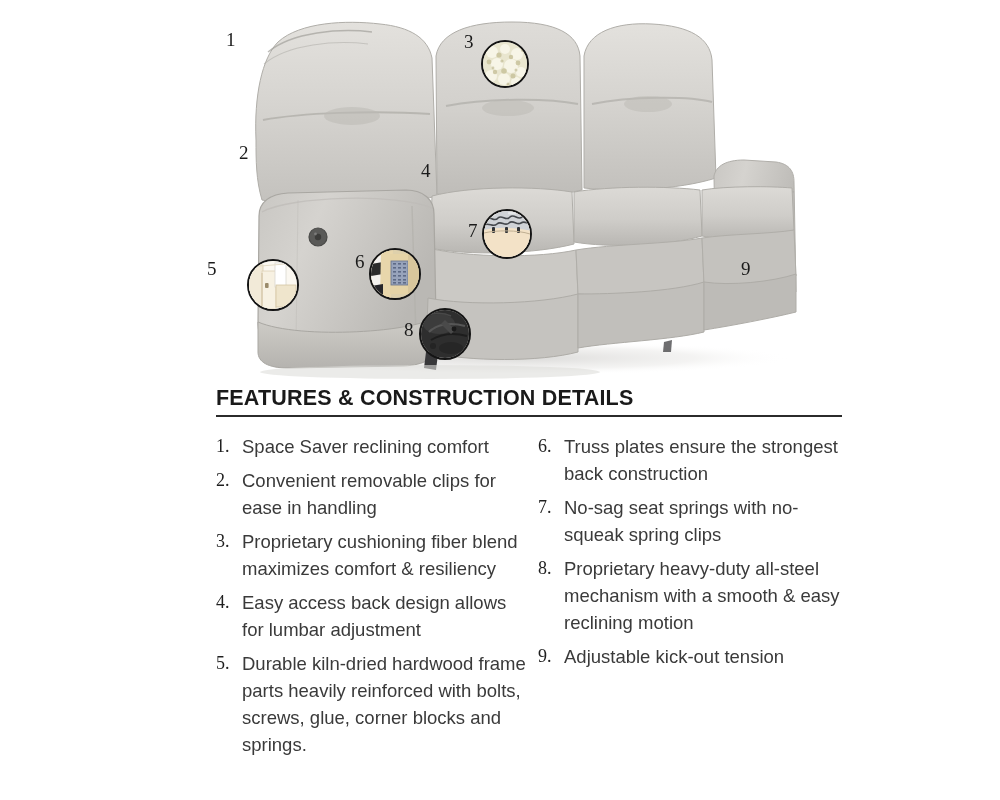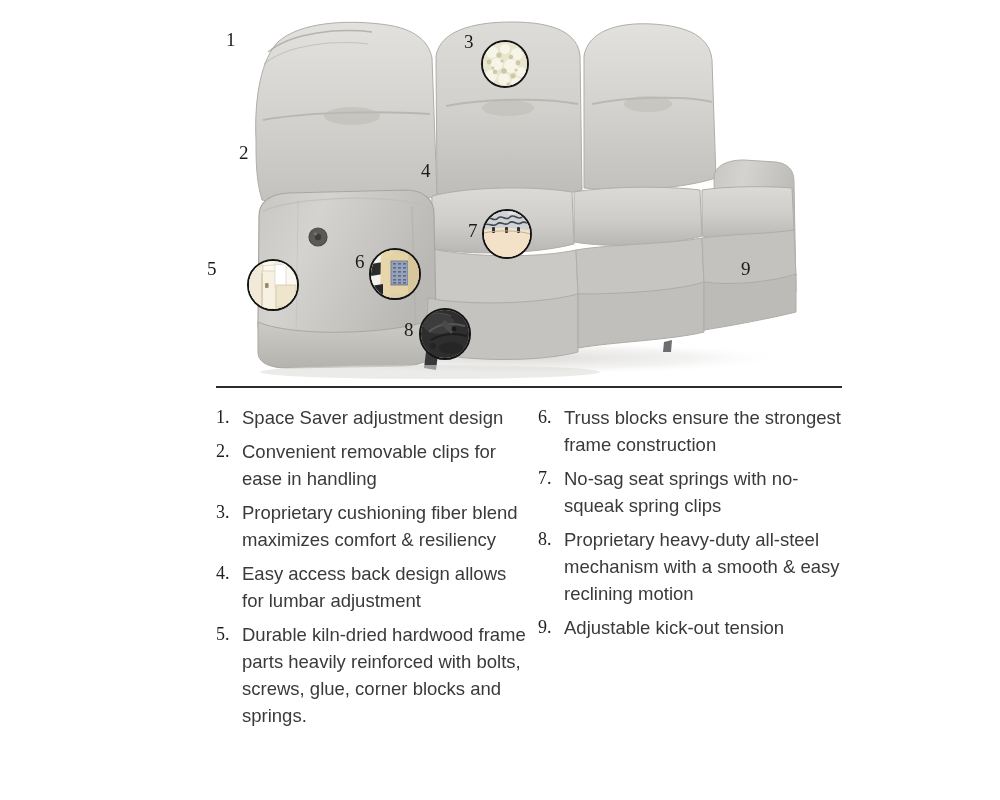--- a/index.html
+++ b/index.html
@@ -343,29 +343,30 @@
         <circle cx="12" cy="36" r="3" fill="#242424"></circle>
         <ellipse cx="30" cy="38" rx="12" ry="6" fill="#262626"></ellipse>
         <path d="M2,8 C10,2 22,2 30,6" stroke="#4f4f4f" stroke-width="1.4" fill="none" opacity="0.8"></path>
       </svg>
     </div>
 
   </div>
 
   <section class="details-section">
 
+    <h1 class="details-title">FEATURES &amp; CONSTRUCTION DETAILS</h1>
     <div class="title-rule"></div>
 
     <div class="columns">
 
       <div class="col col-left">
         <ol class="feature-list">
           <li>
             <span class="li-num">1.</span>
-            <span class="li-text">Space Saver adjustment design</span>
+            <span class="li-text">Space Saver reclining comfort</span>
           </li>
           <li>
             <span class="li-num">2.</span>
             <span class="li-text">Convenient removable clips for ease in handling</span>
           </li>
           <li>
             <span class="li-num">3.</span>
             <span class="li-text">Proprietary cushioning fiber blend maximizes comfort &amp; resiliency</span>
           </li>
           <li>
@@ -376,21 +377,21 @@
             <span class="li-num">5.</span>
             <span class="li-text">Durable kiln-dried hardwood frame parts heavily reinforced with bolts, screws, glue, corner blocks and springs.</span>
           </li>
         </ol>
       </div>
 
       <div class="col col-right">
         <ol class="feature-list">
           <li>
             <span class="li-num">6.</span>
-            <span class="li-text">Truss blocks ensure the strongest frame construction</span>
+            <span class="li-text">Truss plates ensure the strongest back construction</span>
           </li>
           <li>
             <span class="li-num">7.</span>
             <span class="li-text">No-sag seat springs with no-squeak spring clips</span>
           </li>
           <li>
             <span class="li-num">8.</span>
             <span class="li-text">Proprietary heavy-duty all-steel mechanism with a smooth &amp; easy reclining motion</span>
           </li>
           <li>

